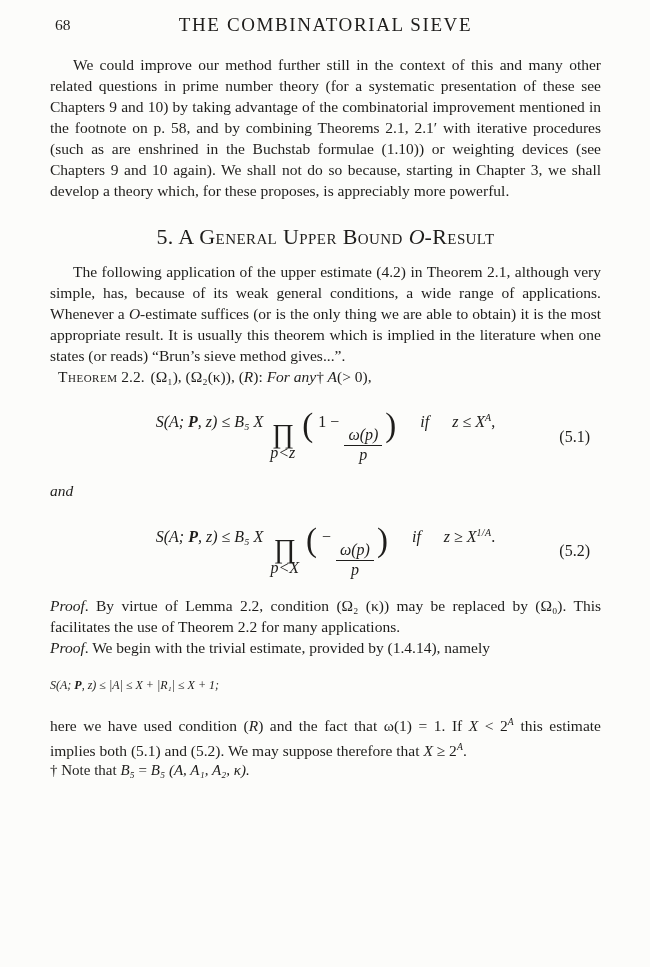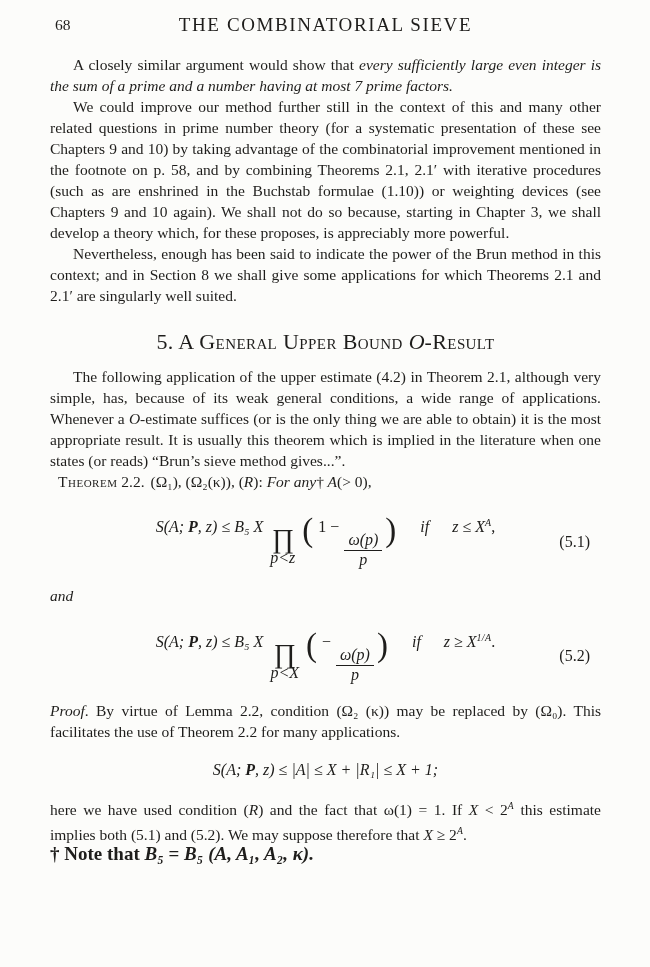--- a/index.html
+++ b/index.html
@@ -41,38 +41,36 @@
   .prefrac { margin:0 2px 0 5px; }
   .ifword { margin:0 23px 0 24px; }
   .sup { font-size:0.62em; vertical-align:super; font-style:italic; letter-spacing:0.3px; }
 
   .cal { font-style:italic; }
   .frak { font-weight:bold; font-style:italic; }
 
   .connector { margin:2px 0 0 0; }
   .remark { margin-top:4px; }
   .proofp { margin-top:17px; }
-  .eqtriv { text-align:center; margin:17px 0 15px; font-size:16px; }
-  .footnote { margin-top:25px; font-size:19px; line-height:18px;font-weight:bold; }
+  .eqtriv { text-align:left; margin:17px 0 15px; font-size:12px; }
+  .footnote { margin-top:25px; font-size:15px; line-height:18px; }
 </style>
 </head>
 <body>
 
 <div class="page">
 
   <div class="pagehead">
     <span class="pgnum">68</span>
     <span class="runhead">THE COMBINATORIAL SIEVE</span>
   </div>
 
-  <p class="para indent"><span>A closely similar argument would show that </span><em>every sufficiently large even integer is the sum of a prime and a number having at most 7 prime factors.</em></p>
 
   <p class="para indent">We could improve our method further still in the context of this and many other related questions in prime number theory (for a systematic presentation of these see Chapters 9 and 10) by taking advantage of the combinatorial improvement mentioned in the footnote on p. 58, and by combining Theorems 2.1, 2.1′ with iterative procedures (such as are enshrined in the Buchstab formulae (1.10)) or weighting devices (see Chapters 9 and 10 again). We shall not do so because, starting in Chapter 3, we shall develop a theory which, for these proposes, is appreciably more powerful.</p>
 
-  <p class="para indent">Nevertheless, enough has been said to indicate the power of the Brun method in this context; and in Section 8 we shall give some applications for which Theorems 2.1 and 2.1′ are singularly well suited.</p>
 
   <h2 class="section"><span class="sc">5. A General Upper Bound </span><em>O</em><span class="sc">-Result</span></h2>
 
   <p class="para indent"><span>The following application of the upper estimate (4.2) in Theorem 2.1, although very simple, has, because of its weak general conditions, a wide range of applications. Whenever a </span><em>O</em><span>-estimate suffices (or is the only thing we are able to obtain) it is the most appropriate result. It is usually this theorem which is implied in the literature when one states (or reads) “Brun’s sieve method gives...”.</span></p>
 
   <p class="para theorem"><span class="thmlabel">Theorem</span><span class="thmnum"> 2.2.</span><span>(Ω₁), (Ω₂(κ)), (</span><em>R</em><span>): </span><em>For any</em><span>†</span><em> A</em><span>(&gt; 0),</span></p>
 
   <div class="eq">
     <span><em>S(</em><em class="cal">A</em><em>; </em><span class="frak">P</span><em>, z) ≤ </em><em>B₅ X</em>
       <span class="prod">
@@ -96,20 +94,21 @@
         </span>
       <span class="bigp">(</span><span class="prefrac">−</span><span class="frac">
           <span class="num">ω(p)</span>
           <span class="den">p</span>
         </span><span class="bigp">)</span><em class="ifword">if</em><em>z ≥ X</em><span class="sup">1/A</span><span>.</span></span>
     <span class="tag">(5.2)</span>
   </div>
 
   <p class="para remark"><em>Proof</em><span>. By virtue of Lemma 2.2, condition (Ω₂ (κ)) may be replaced by (Ω₀). This facilitates the use of Theorem 2.2 for many applications.</span></p>
 
+  <p class="para proofp"><em>Proof</em><span>. We begin with the trivial estimate, provided by (1.4.14), namely</span></p>
 
   <div class="eqtriv"><em>S(</em><em class="cal">A</em><em>; </em><span class="frak">P</span><em>, z) ≤ |</em><em class="cal">A</em><em>| ≤ X + |R₁| ≤ X + 1;</em></div>
 
   <p class="para"><span>here we have used condition (</span><em>R</em><span>) and the fact that ω(1) = 1. If </span><em>X</em><span> &lt; 2</span><span class="sup">A</span><span> this estimate implies both (5.1) and (5.2). We may suppose therefore that </span><em>X</em><span> ≥ 2</span><span class="sup">A</span><span>.</span></p>
 
   <p class="para footnote"><span>†</span><span> Note that </span><em>B₅</em><span> = </span><em>B₅</em><em> (A, A₁, A₂, κ).</em></p>
 
 </div>
 
 </body></html>

